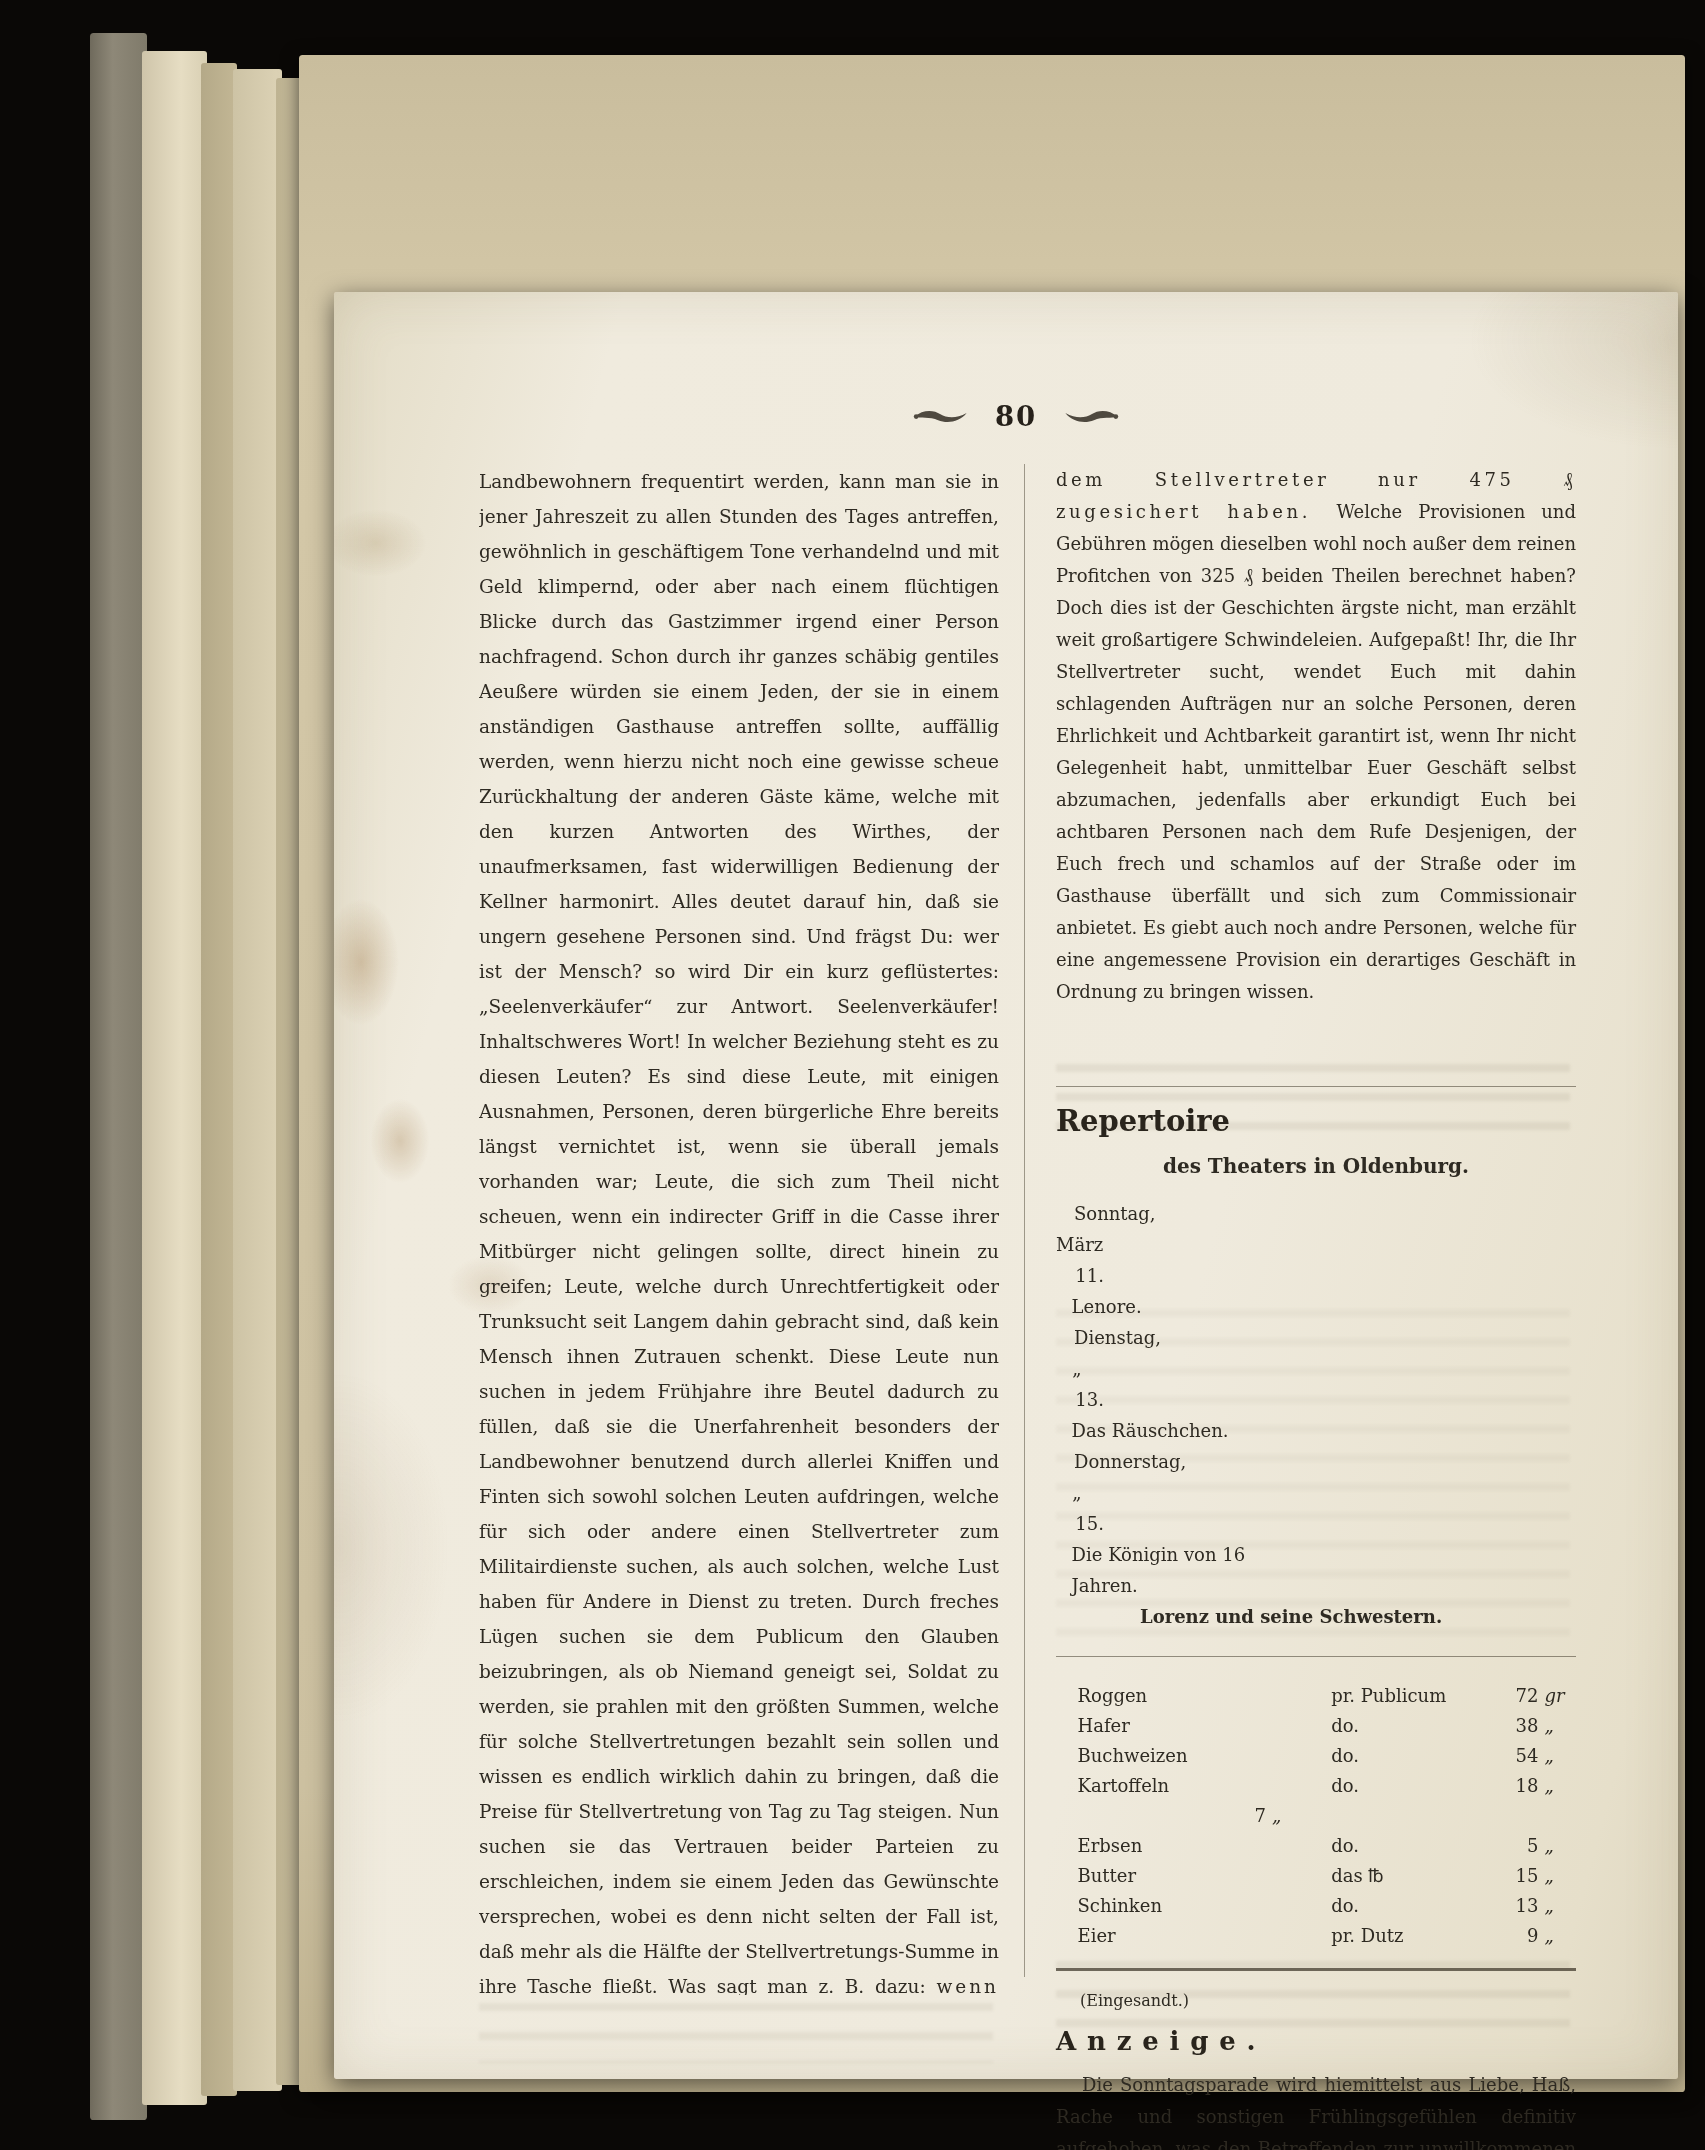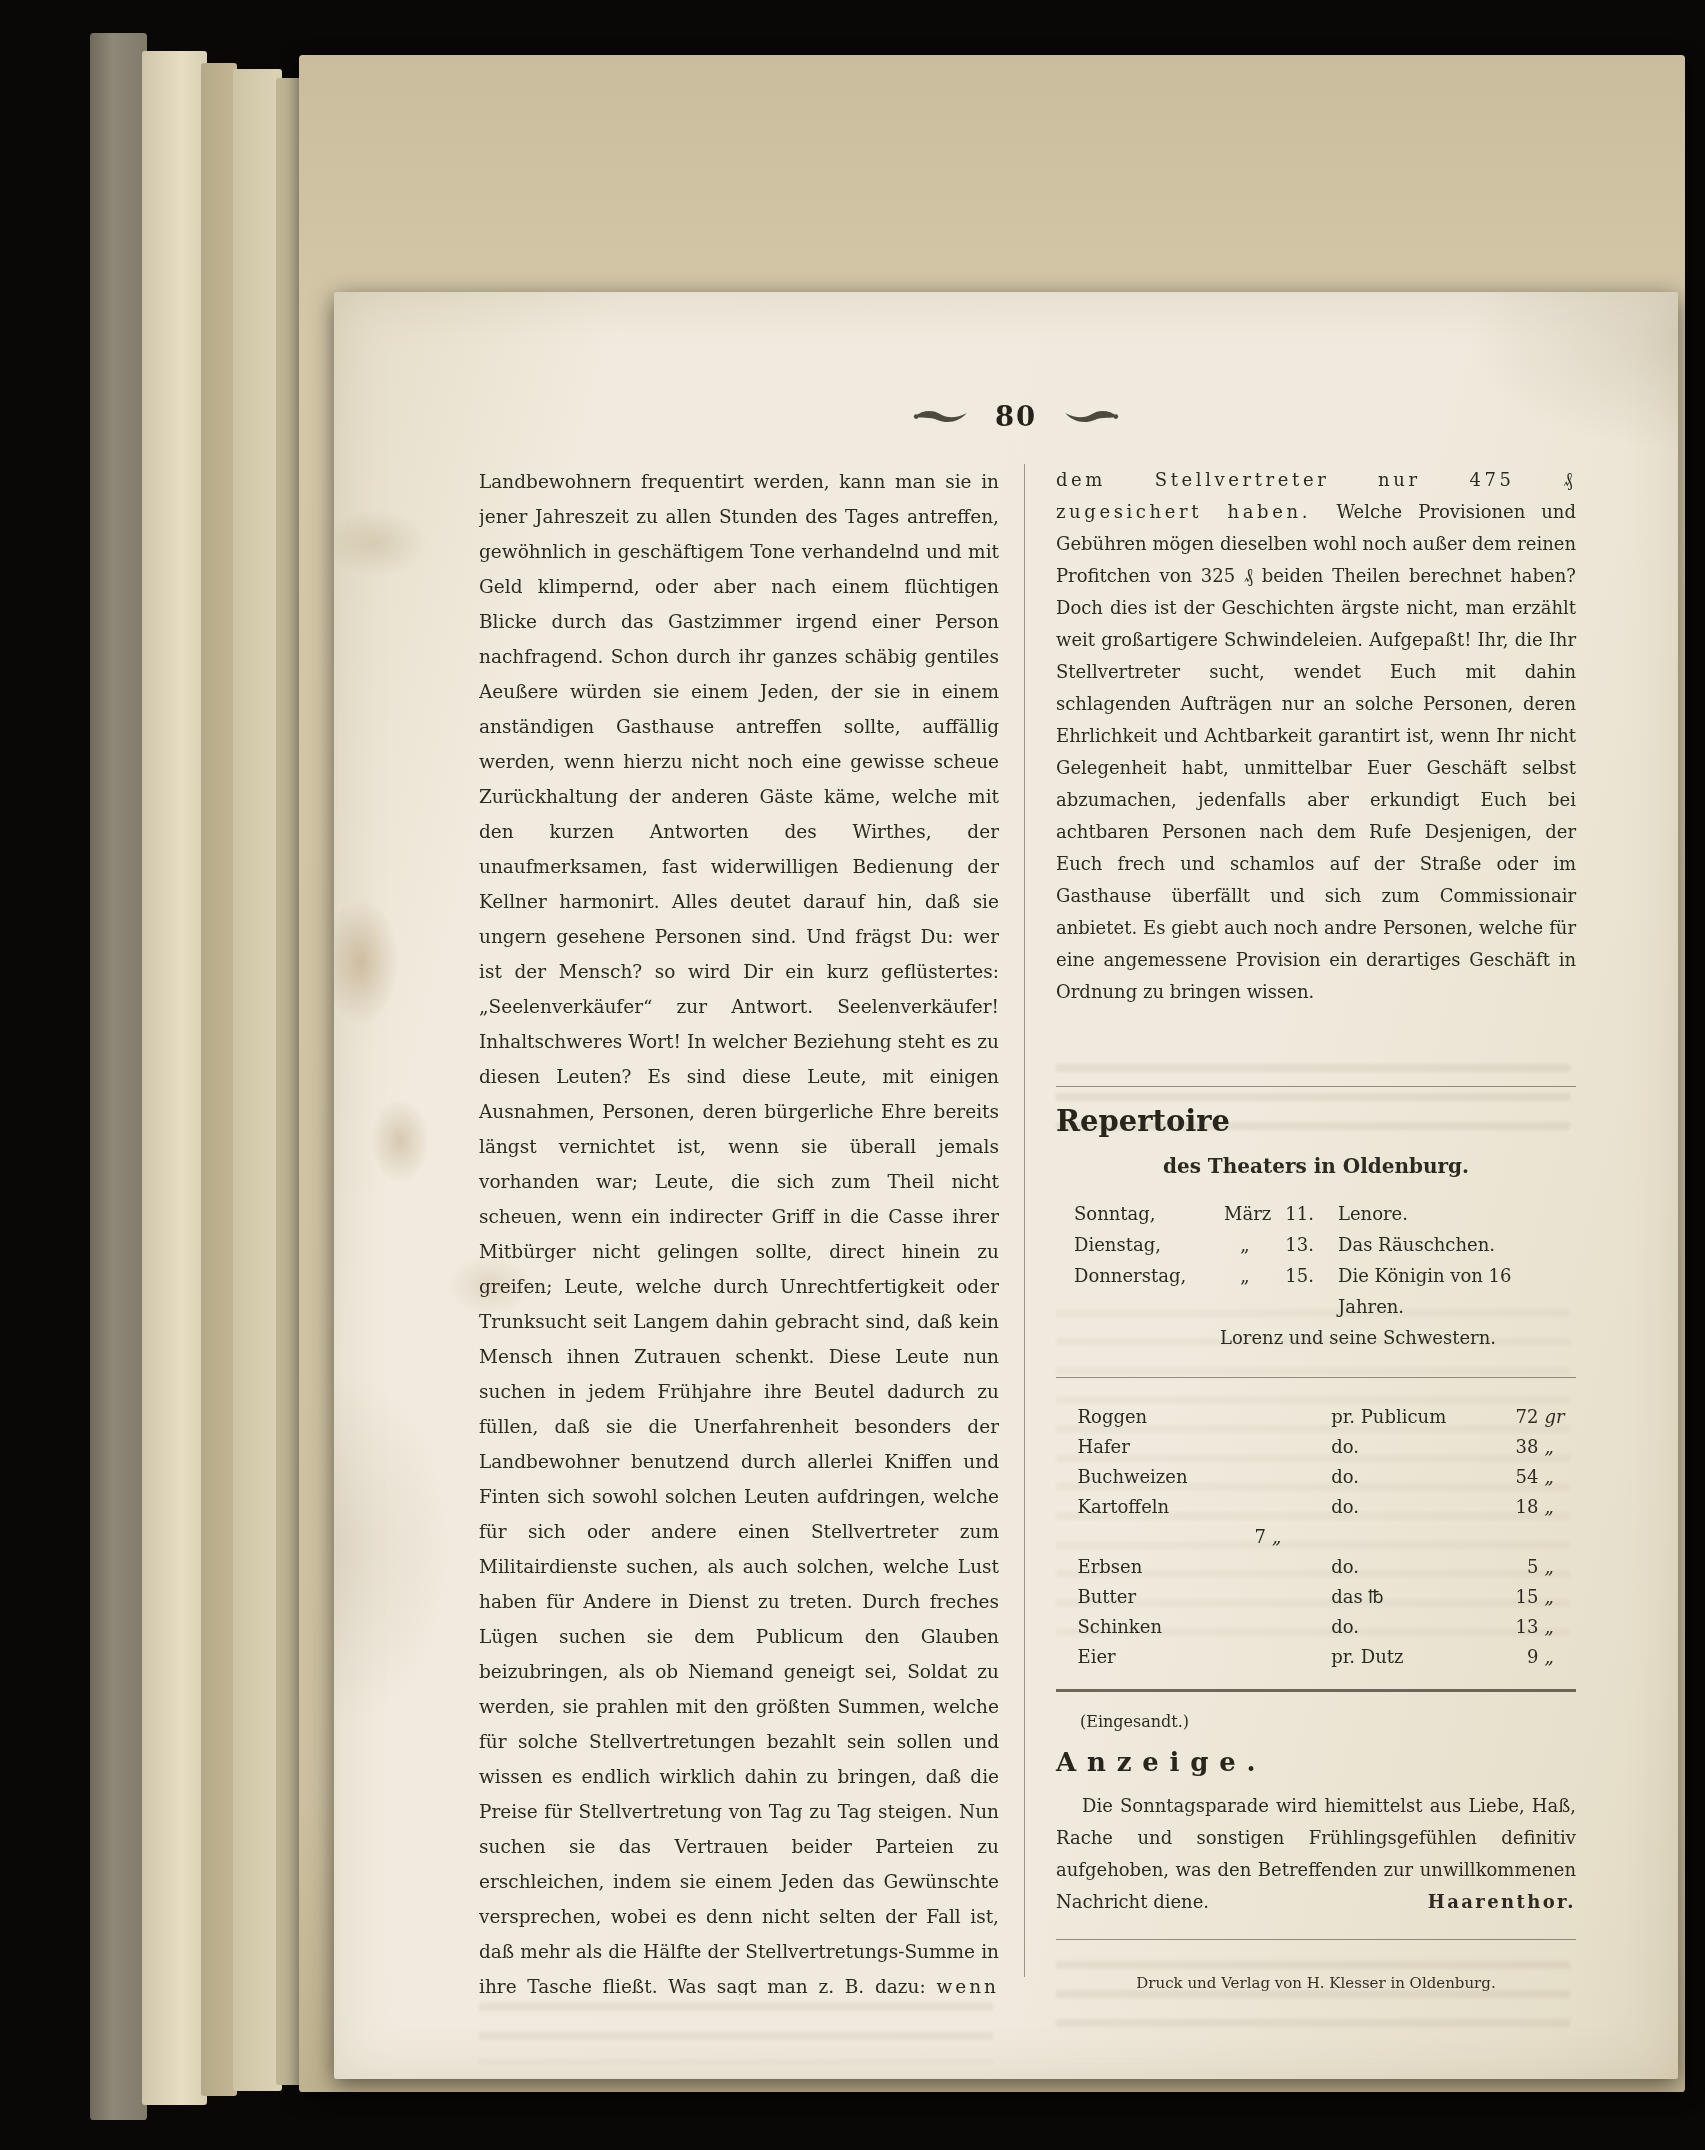--- a/index.html
+++ b/index.html
@@ -46,26 +46,26 @@
   .left-col{left:145px;font-size:18.5px;line-height:35px;height:1531px;overflow:hidden;}
   .right-col{left:722px;font-size:18px;line-height:32px;}
   .spaced{letter-spacing:3px;word-spacing:5.4px;}
   .lead-spaced{letter-spacing:3.6px;word-spacing:6px;}
   .rule{height:1.2px;background:rgba(70,62,48,.55);border:none;margin:0;}
   .rule.thick{height:3px;background:rgba(55,48,36,.7);}
   .sec-title{font-weight:bold;color:#29241c;}
   .repertoire-title{font-size:29px;margin-top:18px;}
   .subtitle{font-size:20px;font-weight:bold;text-align:center;margin-top:13px;}
   .rep-rows{margin-top:15.6px;}
-  .rep-row{display:flex;line-height:31px;text-align:left;}
+  .rep-row{display:flex;line-height:31px;text-align:left;flex-direction:column;}
   .rep-day{width:150px;padding-left:18px;}
   .rep-m{width:42px;text-align:center;}
   .rep-d{width:48px;text-align:right;padding-right:8.4px;}
   .rep-play{width:197px;padding-left:15.6px;}
-  .rep-extra{text-align:center;padding-left:84px;line-height:31px;}
+  .rep-extra{text-align:left;padding-left:84px;line-height:31px;font-weight:bold;}
   .markt-title{font-size:27.5px;margin-top:21.5px;}
   .markt-table{margin-top:24px;}
   .markt-row{display:flex;line-height:30px;text-align:left;}
   .mk-item{width:257px;padding-left:21.5px;}
   .mk-unit{width:150px;}
   .mk-price{width:60px;text-align:right;}
   .mk-cur{width:32px;text-align:left;padding-left:6px;font-style:italic;}
   .eingesandt{font-size:16px;margin-top:14.4px;padding-left:24px;text-align:left;}
   .anzeige-title{font-size:26px;letter-spacing:10.8px;margin-top:8.4px;}
   .anzeige-text{margin-top:12px;text-indent:26px;}

